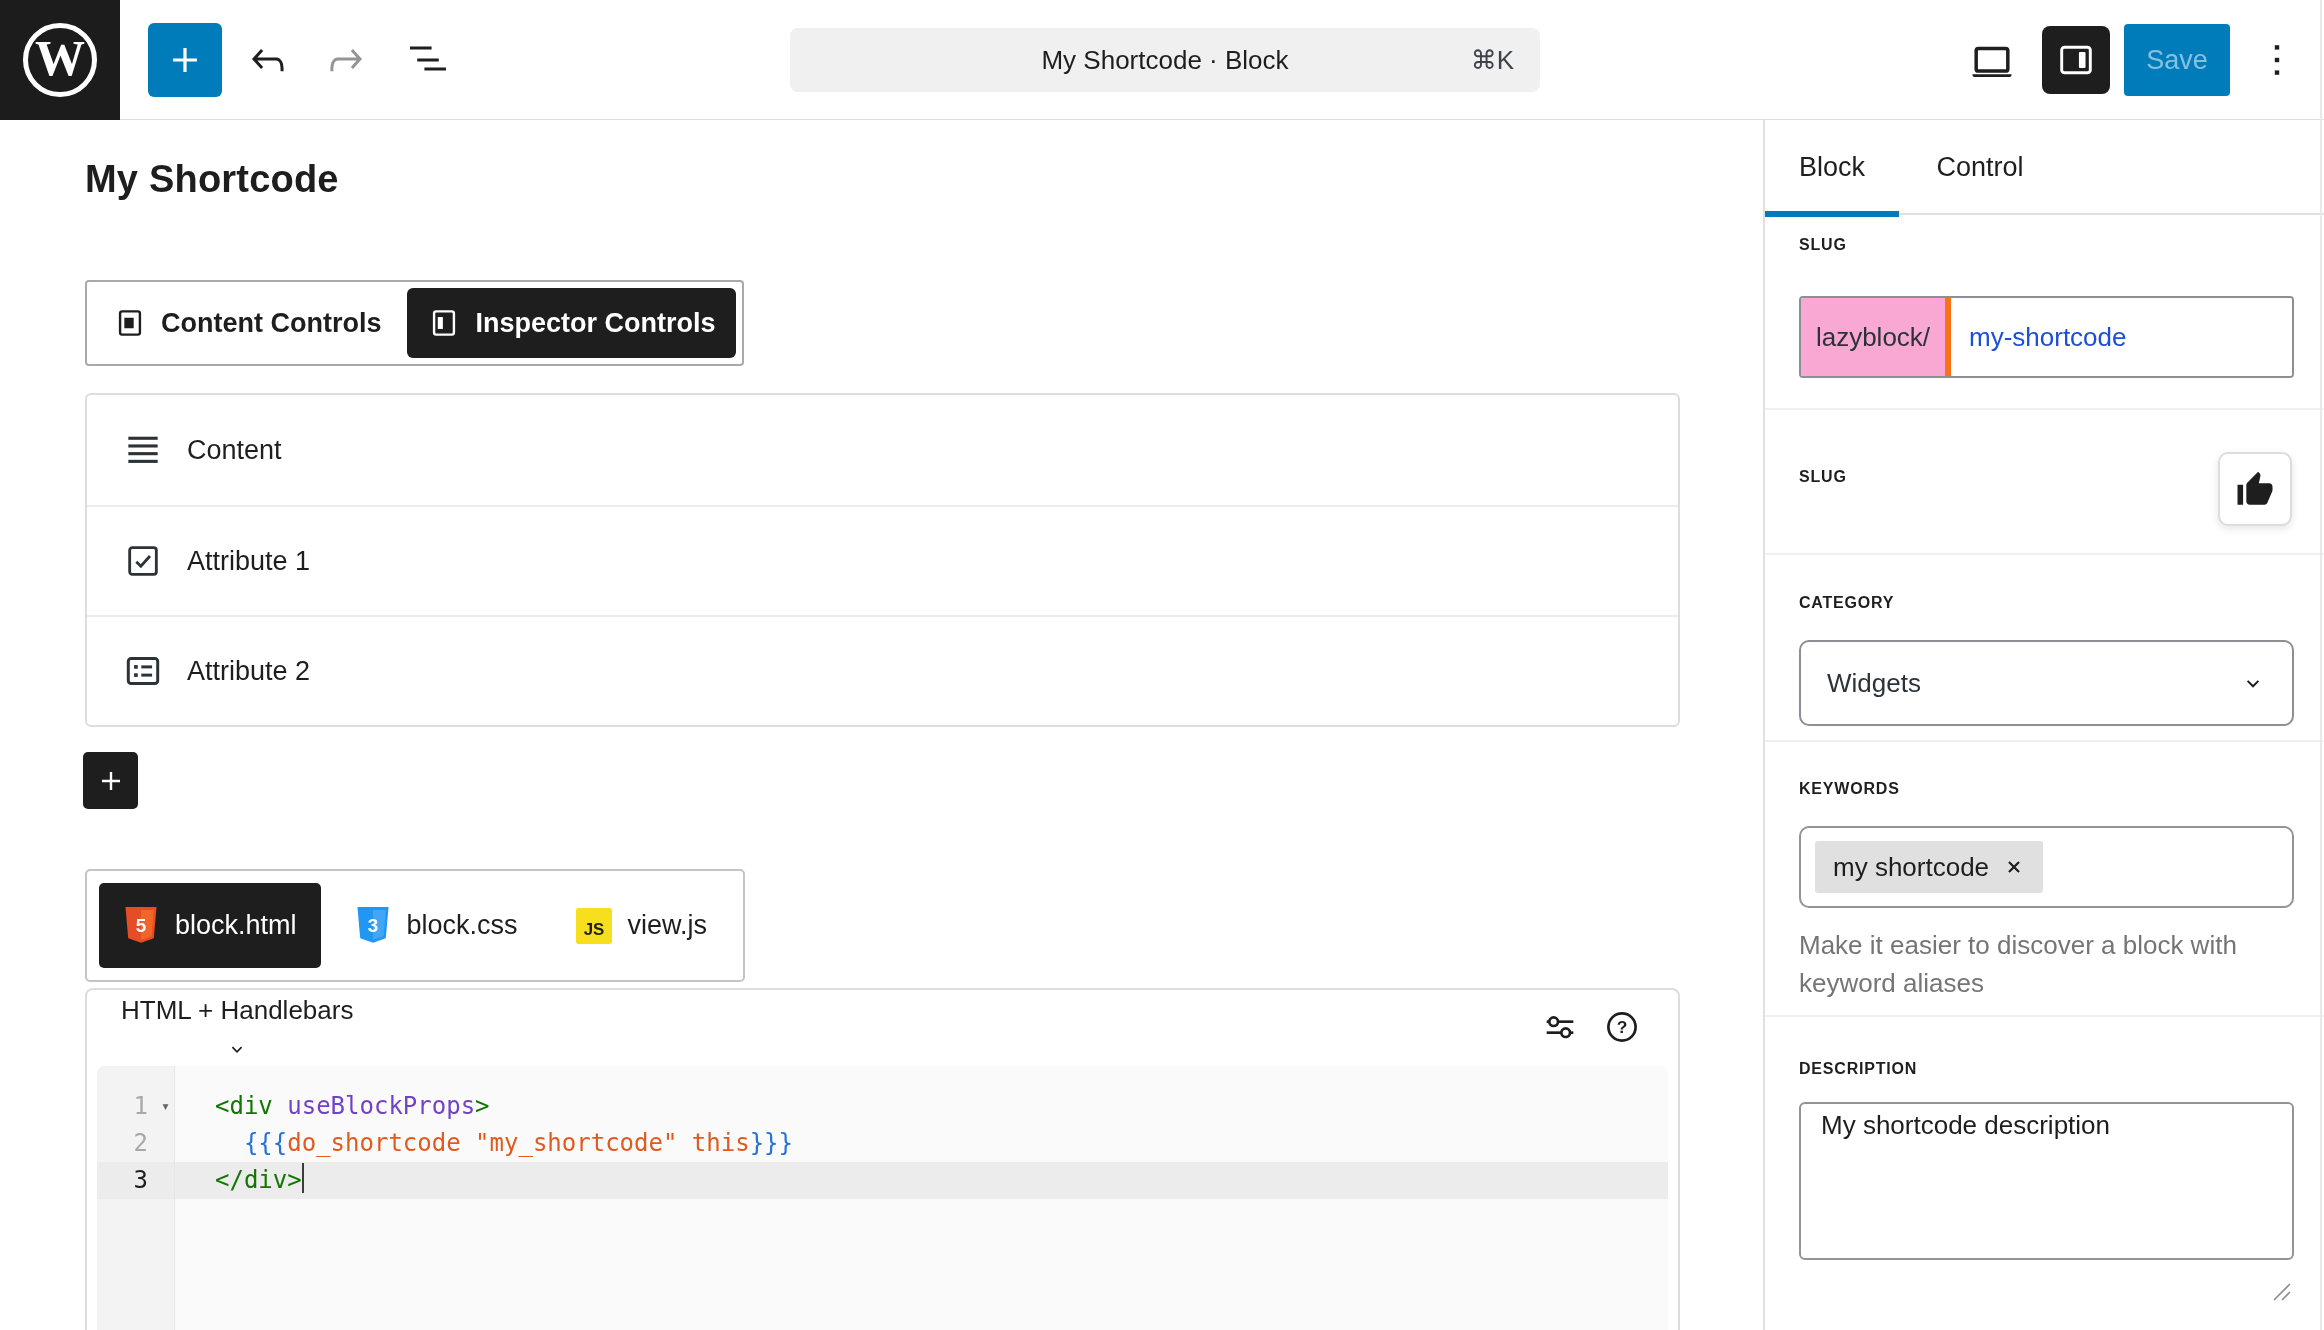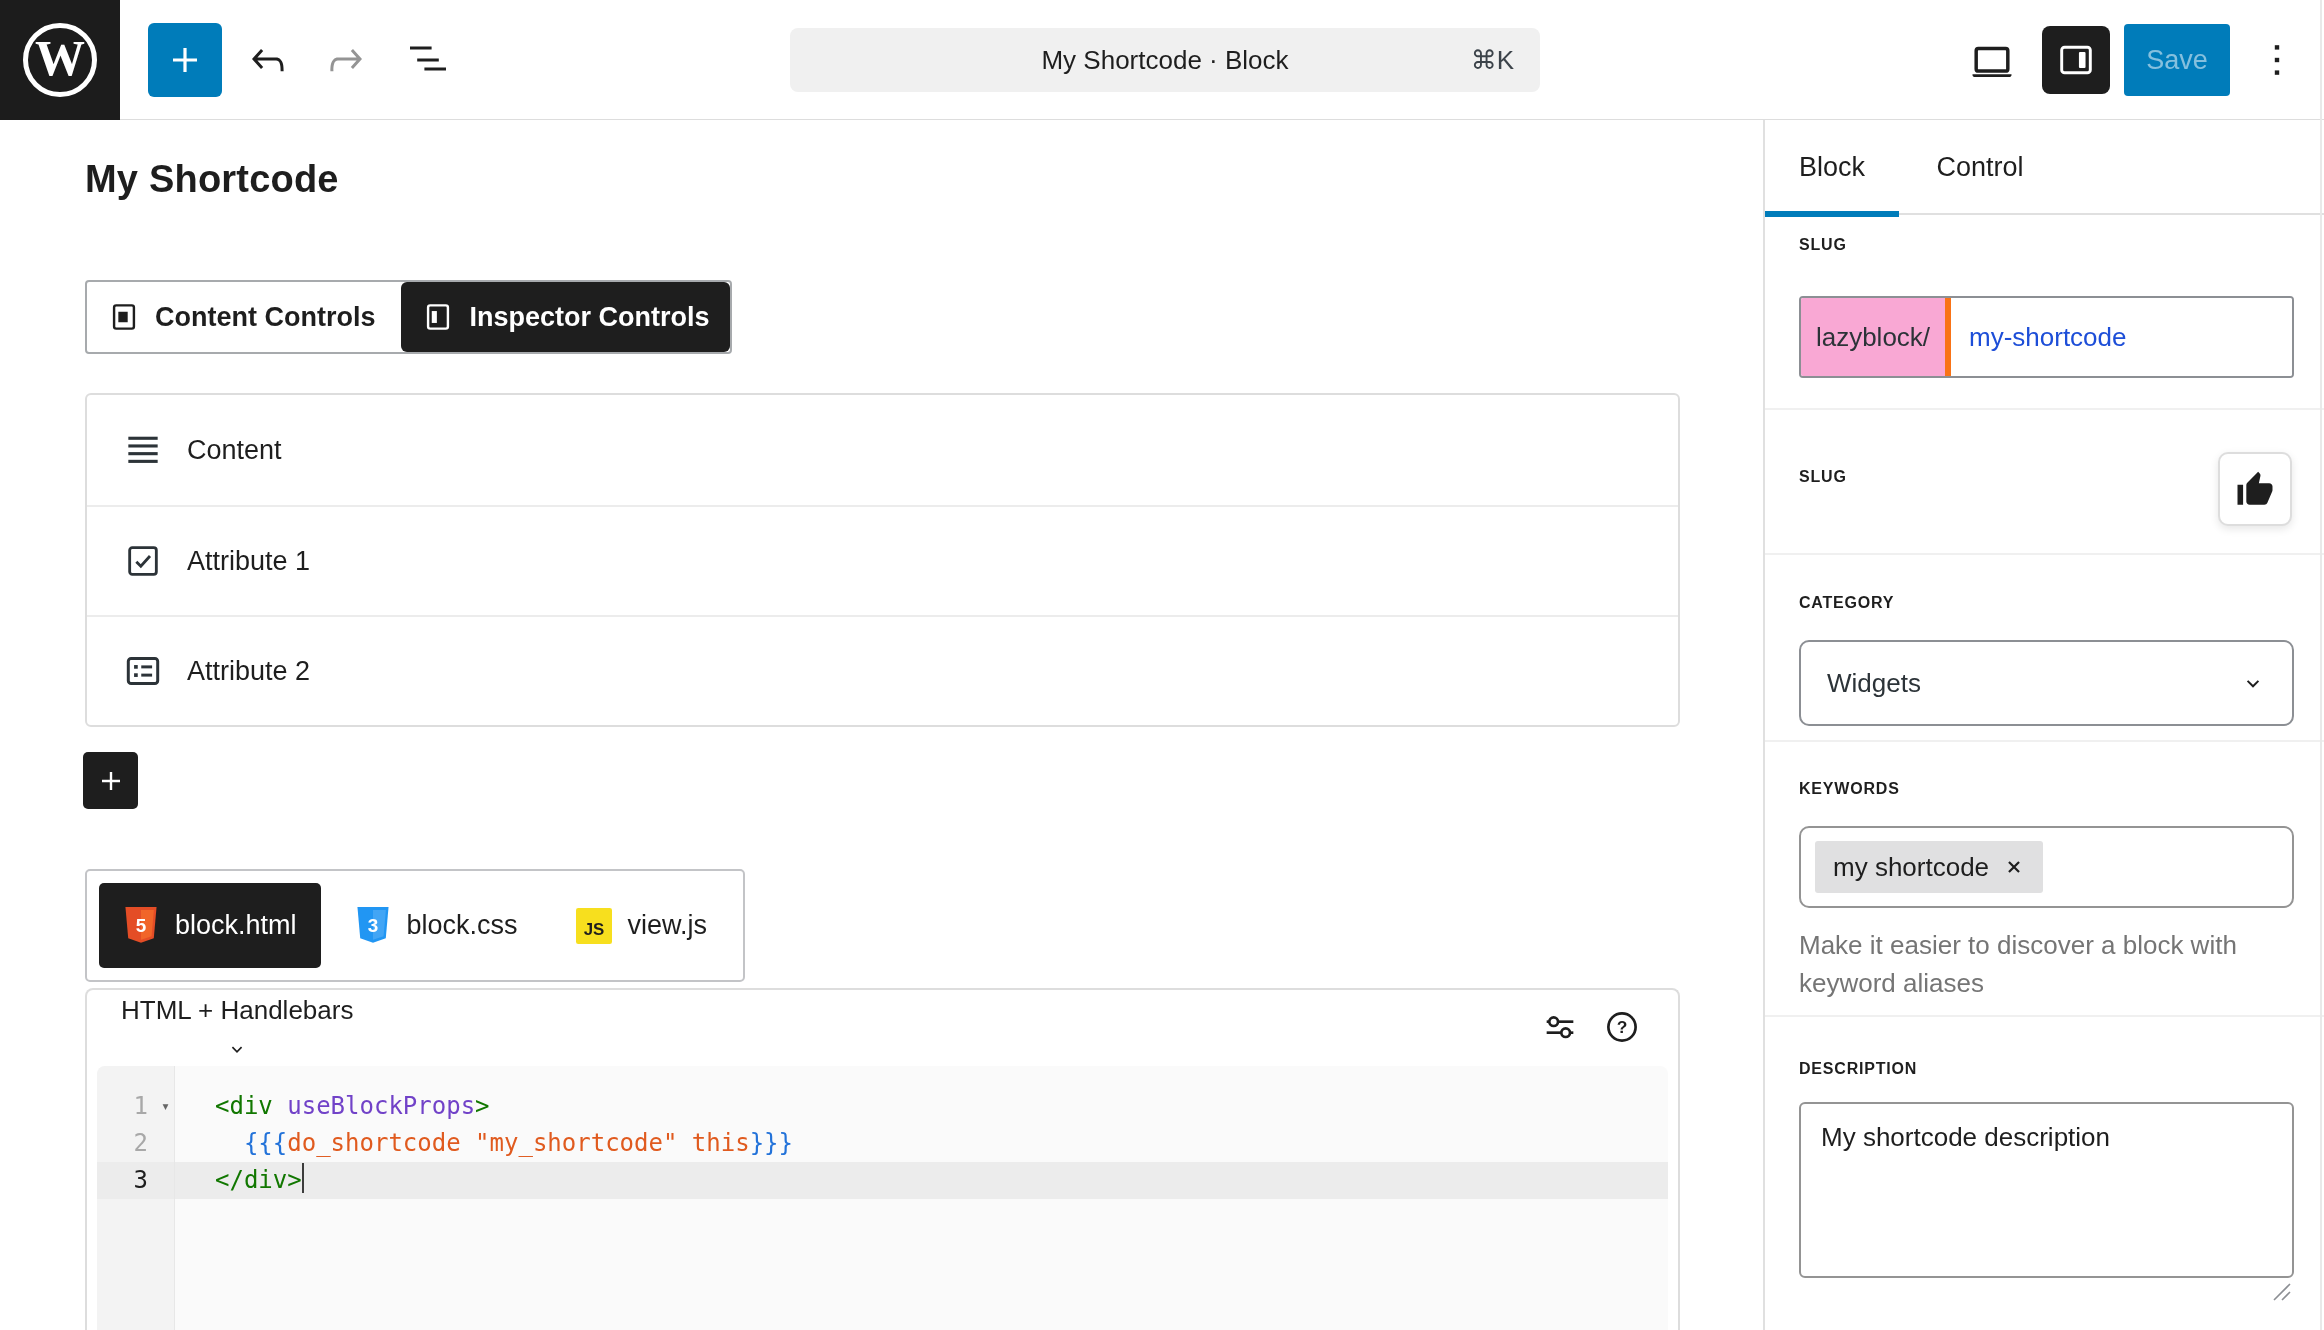--- a/index.html
+++ b/index.html
@@ -21,21 +21,21 @@
   .doc-pill-title { font-size:26px; color:#1e1e1e; }
   .doc-pill-shortcut { position:absolute; right:26px; top:0; height:64px; display:flex; align-items:center; font-size:26px; color:#3c434a; }
   .device-btn { left:1962px; top:34px; width:60px; height:56px; color:#1e1e1e; }
   .sidebar-toggle { position:absolute; left:2042px; top:26px; width:68px; height:68px; background:#1e1e1e; border-radius:8px; display:flex; align-items:center; justify-content:center; border:none; cursor:pointer; color:#fff; }
   .save-btn { position:absolute; left:2124px; top:24px; width:106px; height:72px; background:#007cba; border:none; border-radius:4px; font-family:inherit; font-size:27px; font-weight:500; color:rgba(255,255,255,0.52); cursor:pointer; }
   .kebab-btn { left:2250px; top:28px; width:54px; height:64px; color:#1e1e1e; }
 
   
   .post-title { position:absolute; left:85px; top:158px; font-size:38px; font-weight:600; color:#1e1e1e; letter-spacing:0.2px; }
 
-  .placement-tabs { position:absolute; left:85px; top:280px; display:inline-flex; gap:6px; border:2px solid #a7aaad; border-radius:4px; background:#fff; }
+  .placement-tabs { position:absolute; left:85px; top:280px; display:inline-flex; gap:6px; padding:6px; border:2px solid #a7aaad; border-radius:4px; background:#fff; }
   .placement-tab { display:flex; align-items:center; gap:14px; height:70px; padding:0 20px; border-radius:6px; border:none; background:transparent; font-family:inherit; font-size:27px; font-weight:600; color:#1e1e1e; cursor:pointer; }
   .placement-tab.active { background:#1e1e1e; color:#fff; }
 
   .controls-list { position:absolute; left:85px; top:393px; width:1595px; border:2px solid #ddd; border-radius:6px; background:#fff; }
   .control-row { height:110px; display:flex; align-items:center; padding-left:34px; cursor:pointer; }
   .control-row + .control-row { border-top:2px solid #ececec; }
   .control-row .c-icon { width:44px; height:44px; color:#2c3338; flex:none; display:flex; align-items:center; justify-content:center; }
   .control-row .c-label { margin-left:22px; font-size:27px; color:#1e1e1e; }
 
   .add-control-btn { position:absolute; left:83px; top:752px; width:55px; height:57px; background:#1e1e1e; border:none; border-radius:5px; color:#fff; display:flex; align-items:center; justify-content:center; cursor:pointer; }
@@ -77,21 +77,21 @@
   .slug-group { position:absolute; left:34px; top:176px; width:495px; height:82px; border:2px solid #8c8f94; border-radius:4px; display:flex; overflow:hidden; background:#fff; }
   .slug-prefix { width:150px; background:#f9a8d4; border-right:6px solid #f97316; display:flex; align-items:center; justify-content:center; font-size:26px; color:#2c3338; flex:none; }
   .slug-input { flex:1; border:none; outline:none; font-family:inherit; font-size:26px; color:#1d4ed8; padding:0 18px; background:#fff; }
   .icon-picker-btn { position:absolute; right:32px; top:332px; width:74px; height:74px; background:#fff; border:2px solid #ddd; border-radius:10px; box-shadow:0 3px 8px rgba(0,0,0,0.10); display:flex; align-items:center; justify-content:center; cursor:pointer; color:#1e1e1e; }
   .category-select { position:absolute; left:34px; top:520px; width:495px; height:86px; border:2px solid #8c8f94; border-radius:10px; background:#fff; display:flex; align-items:center; padding:0 26px; font-size:26px; color:#2c3338; cursor:pointer; }
   .category-select .chev { margin-left:auto; color:#1e1e1e; display:flex; }
   .keywords-box { position:absolute; left:34px; top:706px; width:495px; height:82px; border:2px solid #949494; border-radius:10px; background:#fff; display:flex; align-items:center; padding:0 14px; cursor:text; }
   .kw-tag { display:flex; align-items:center; gap:14px; height:52px; padding:0 18px; background:#e0e0e1; border-radius:3px; font-size:26px; color:#1e1e1e; }
   .kw-remove { display:flex; align-items:center; justify-content:center; background:none; border:none; color:#1e1e1e; cursor:pointer; padding:0; }
   .kw-help { position:absolute; left:34px; top:806px; width:500px; font-size:26px; line-height:38px; color:#757575; }
-  .desc-textarea { position:absolute; left:34px; top:982px; width:495px; height:176px; border:2px solid #949494; border-radius:6px; padding:18px 20px; font-family:inherit; font-size:26px; color:#1e1e1e; resize:none; outline:none; background:#fff; }
+  .desc-textarea { position:absolute; left:34px; top:982px; width:495px; height:158px; border:2px solid #949494; border-radius:6px; padding:6px 20px; font-family:inherit; font-size:26px; color:#1e1e1e; resize:none; outline:none; background:#fff; }
   .resize-grip { position:absolute; left:505px; top:1160px; width:22px; height:22px; pointer-events:none; color:#8c8f94; }
   .page-edge { position:absolute; left:2320px; top:0; width:2px; height:1330px; background:#e9e9e9; }
   svg { display:block; }
 </style>
 </head>
 <body>
 
 <div class="screen">
 
   <div class="header">

